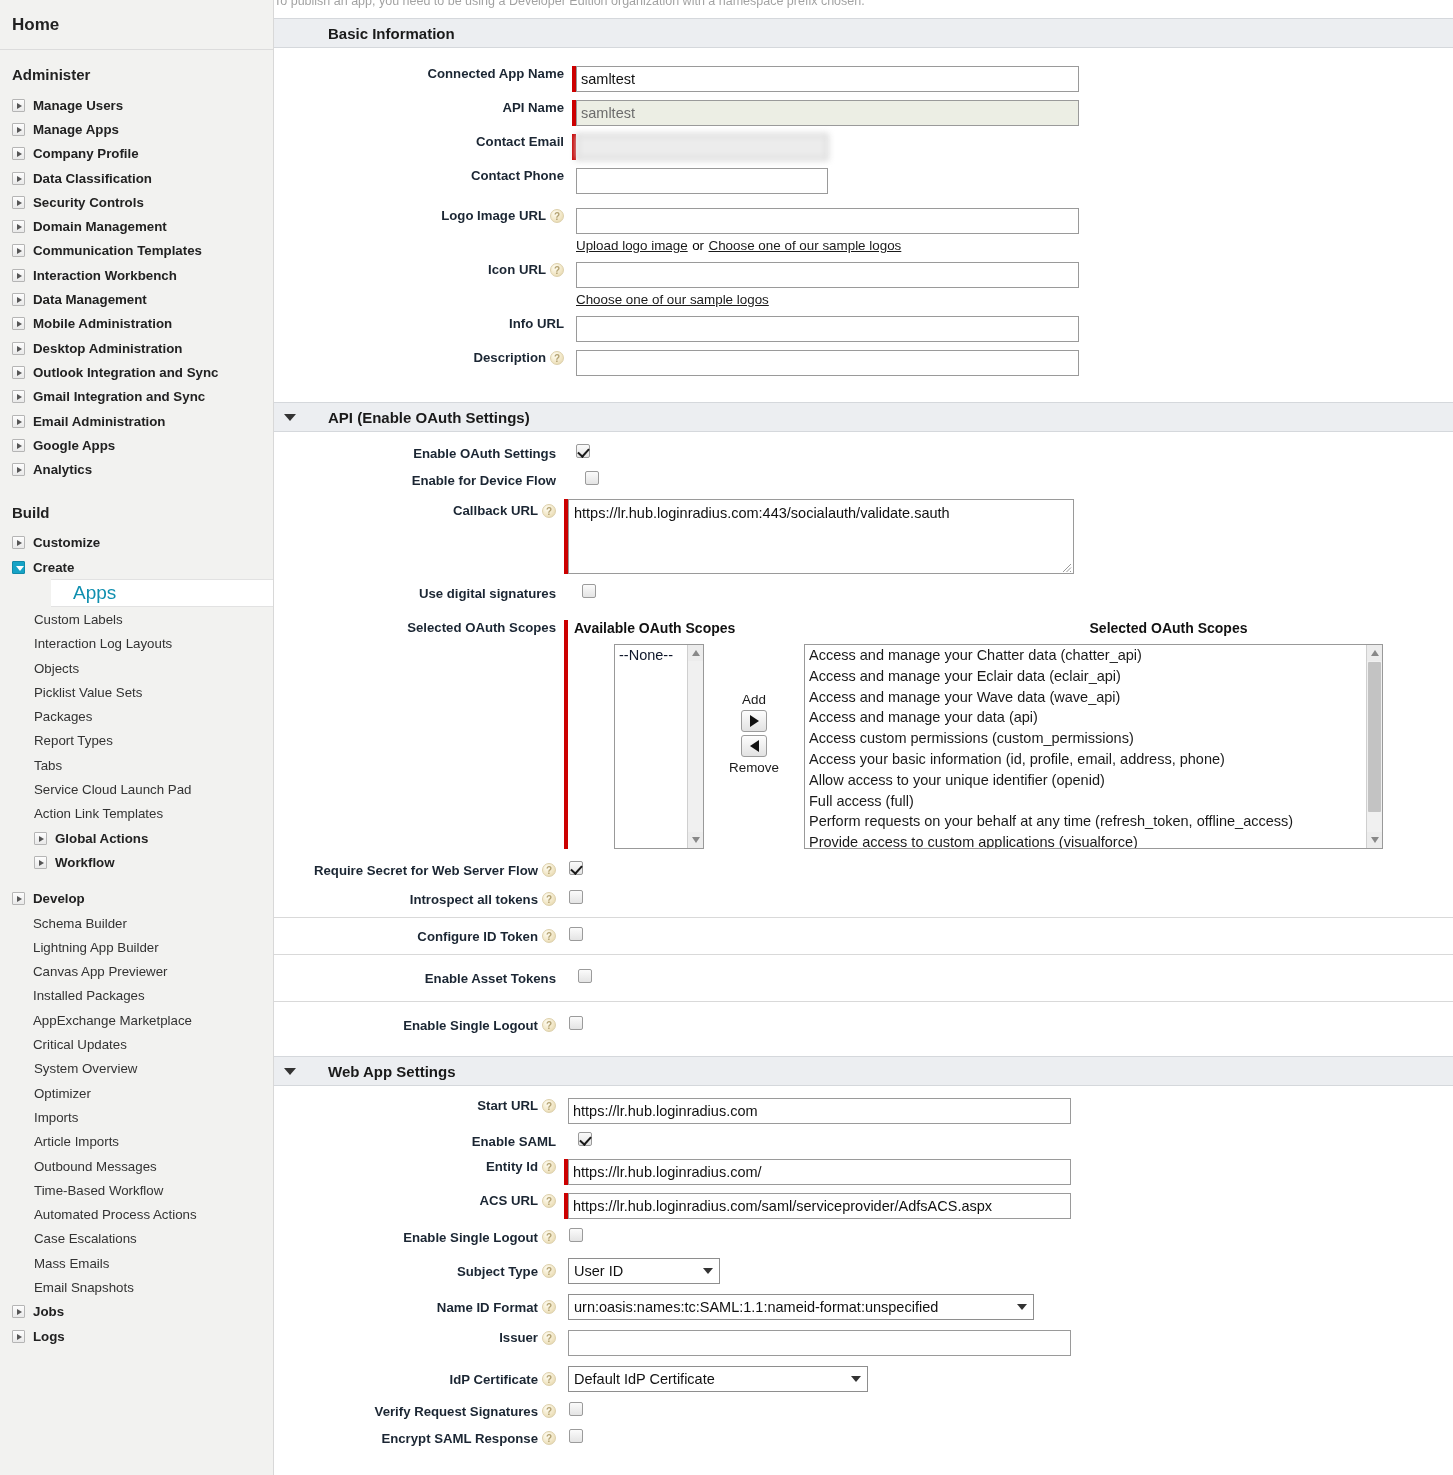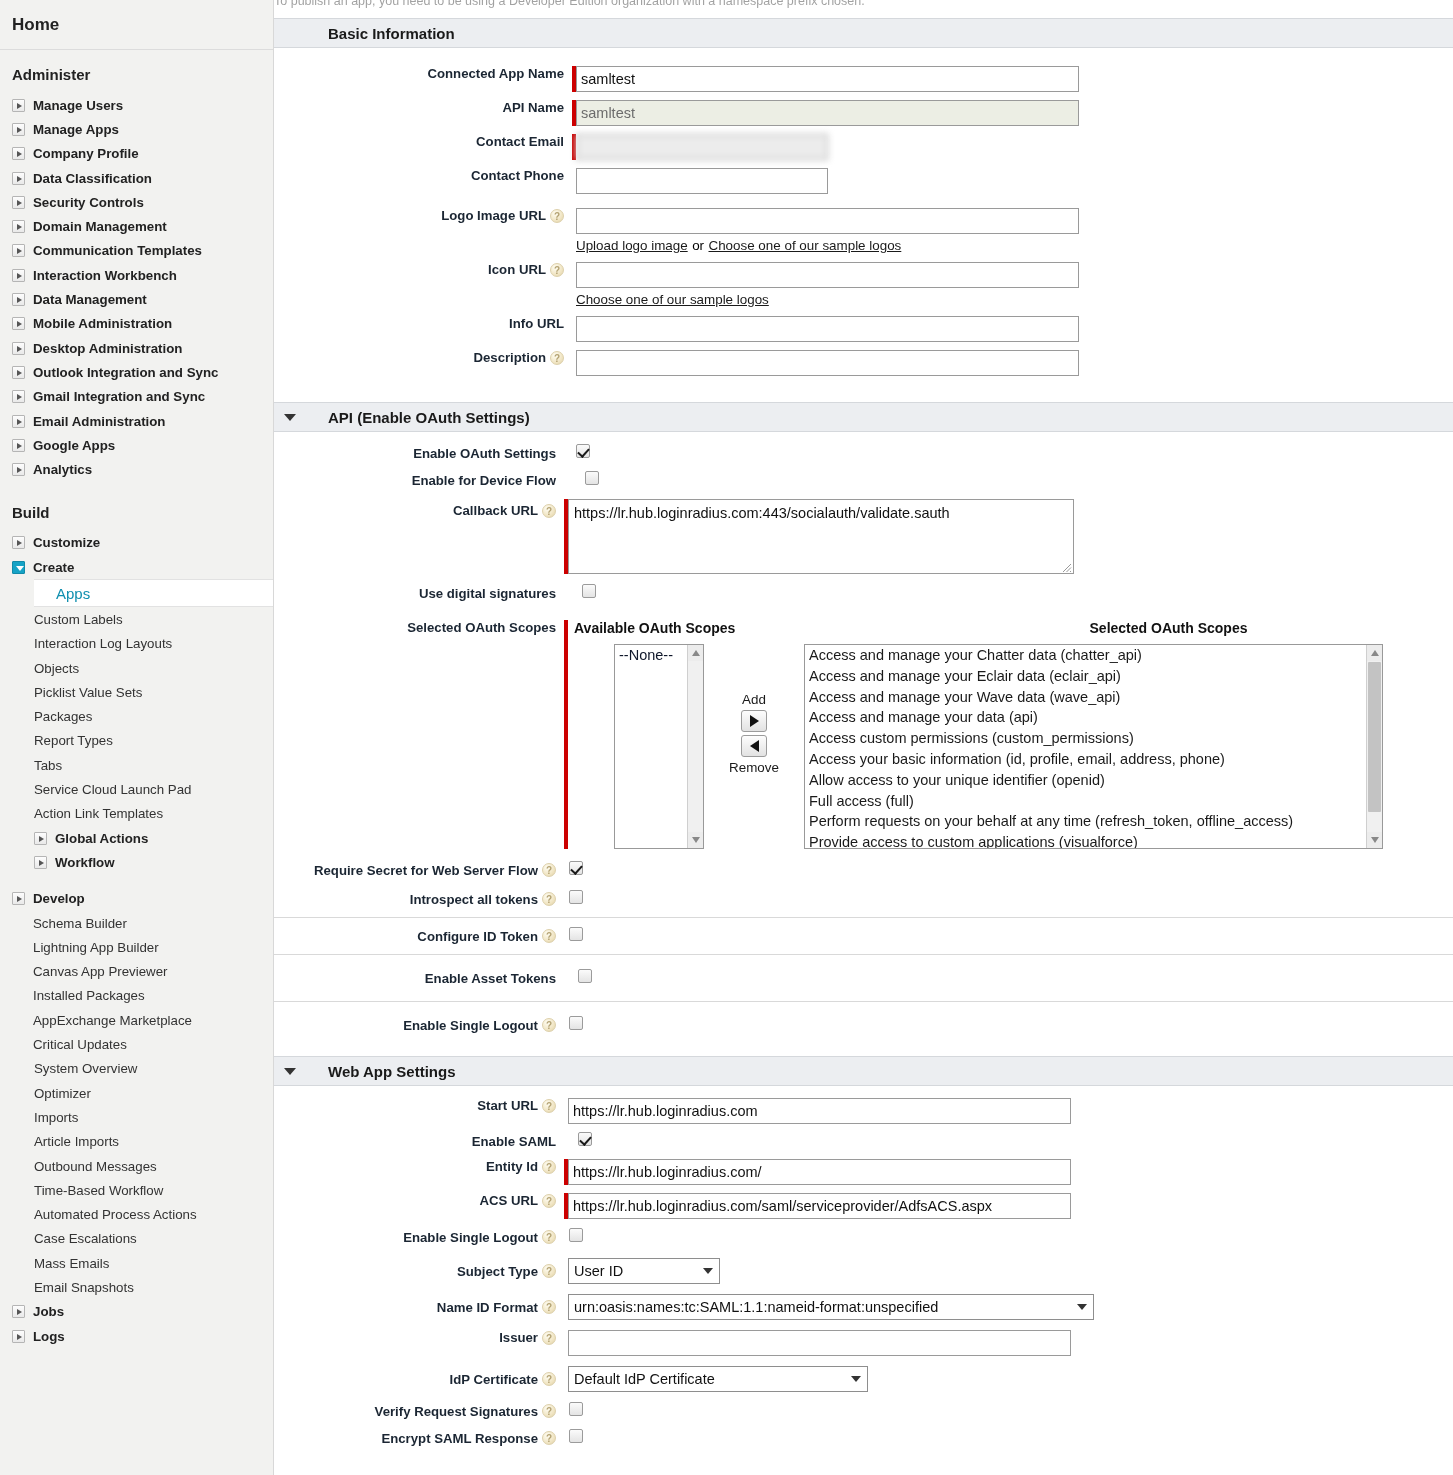--- a/index.html
+++ b/index.html
@@ -65,25 +65,25 @@
     left: 2.5px; top: 4.5px;
     border-left: 4px solid transparent;
     border-right: 4px solid transparent;
     border-top: 5px solid #fff;
     border-bottom: none;
   }
   .sb-active {
     background: #fff;
     border-top: 1px solid #e2e2e2;
     border-bottom: 1px solid #e2e2e2;
-    margin-left: 34px;
+    margin-left: 51px;
     padding-left: 22px;
     height: 28px;
     display: flex; align-items: center;
-    font-size: 15px;
+    font-size: 19px;
     color: #0f8faf;
   }
 
   
   .main {
     flex: 1; position: relative; height: 1475px;
     background: #fff; overflow: hidden;
   }
   .topnote {
     position: absolute; top: -6px; left: 0px;
@@ -739,21 +739,21 @@
           <span>User ID</span>
           <span class="arr"></span>
         </div>
       </div>
 
       <div class="frow" style="margin-bottom:10px;align-items:center">
         <div class="flabel" style="width:282px">
           <span>Name ID Format</span>
           <span class="help"></span>
         </div>
-        <div class="sel" style="width:526px;margin-left:12px">
+        <div class="sel" style="width:466px;margin-left:12px">
           <span>urn:oasis:names:tc:SAML:1.1:nameid-format:unspecified</span>
           <span class="arr"></span>
         </div>
       </div>
 
       <div class="frow" style="margin-bottom:10px">
         <div class="flabel" style="width:282px">
           <span>Issuer</span>
           <span class="help"></span>
         </div>

